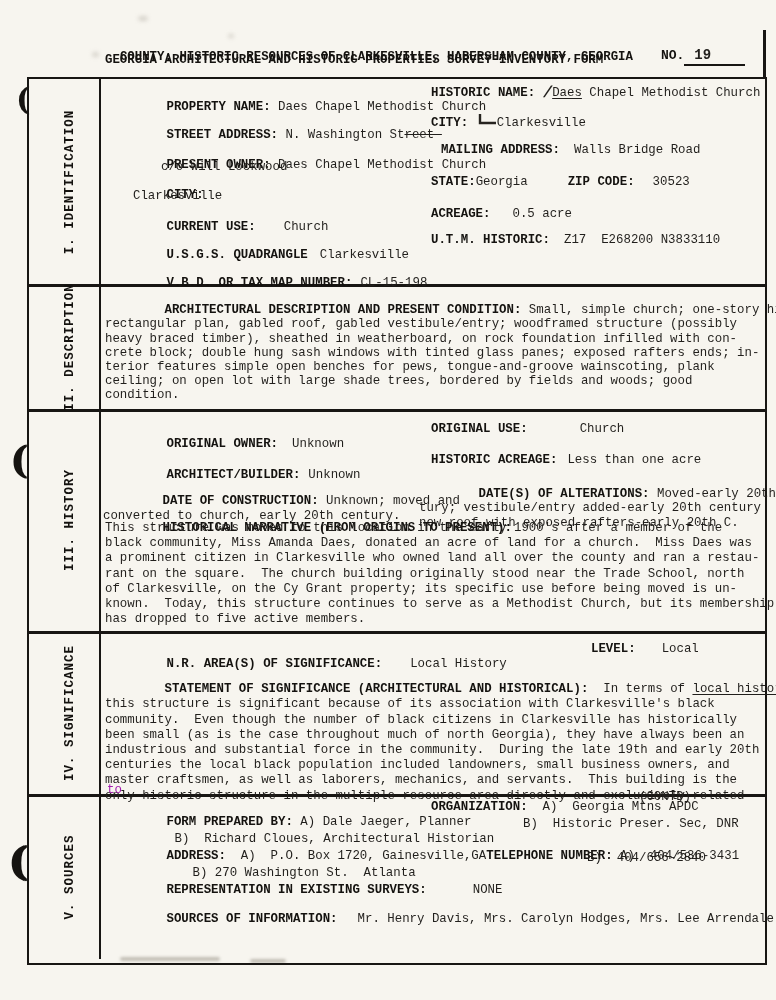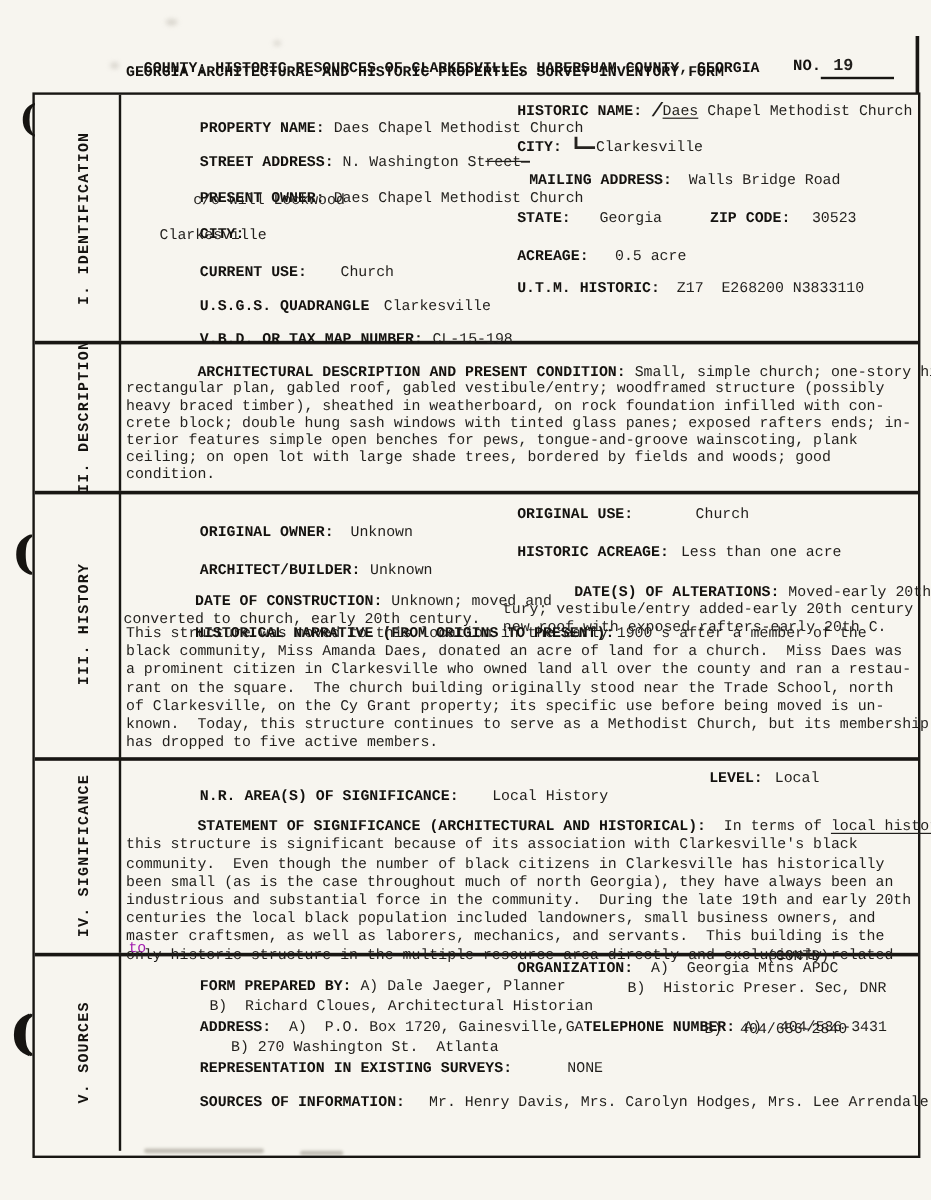--- a/index.html
+++ b/index.html
@@ -80,21 +80,21 @@
               <path d="M4 1 L4 10 L20 10" fill="none" stroke="#26231f" stroke-width="2.4"></path>
             </svg><span>Clarkesville</span></span>
       </div>
       <div class="line" style="left:6px;top:64px;">
         <span class="lbl">PRESENT OWNER:</span><span> </span><span>Daes Chapel Methodist Church</span>
         <span class="abs" style="left:334px;top:0;"><span class="lbl">MAILING ADDRESS:</span><span style="margin-left:14px;">Walls Bridge Road</span></span>
       </div>
       <div class="line" style="left:60px;top:81px;">c/o Will Lockwood</div>
       <div class="line" style="left:6px;top:94px;">
         <span class="lbl">CITY:</span>
-        <span class="abs" style="left:324px;top:2px;"><span class="lbl">STATE:</span><span style="margin-left:24px;">Georgia</span><span class="lbl" style="margin-left:40px;">ZIP CODE:</span><span style="margin-left:18px;">30523</span></span>
+        <span class="abs" style="left:324px;top:2px;"><span class="lbl">STATE:</span><span style="">Georgia</span><span class="lbl" style="margin-left:40px;">ZIP CODE:</span><span style="margin-left:18px;">30523</span></span>
       </div>
       <div class="line" style="left:32px;top:110px;">Clarkesville</div>
       <div class="line" style="left:6px;top:126px;">
         <span class="lbl">CURRENT USE:</span><span style="margin-left:28px;">Church</span>
         <span class="abs" style="left:324px;top:2px;"><span class="lbl">ACREAGE:</span><span style="margin-left:22px;">0.5 acre</span></span>
       </div>
       <div class="line" style="left:6px;top:154px;">
         <span class="lbl">U.S.G.S. QUADRANGLE</span><span style="margin-left:12px;">Clarkesville</span>
         <span class="abs" style="left:324px;top:0;"><span class="lbl">U.T.M. HISTORIC:</span><span style="margin-left:14px;">Z17  E268200 N3833110</span></span>
       </div>
@@ -156,21 +156,21 @@
     </div>
   </div>
 
   <div class="section" style="top:552px;height:163px;">
     <div class="sb">
       <span class="vlabel">IV. SIGNIFICANCE</span>
     </div>
     <div class="ct">
       <div class="line" style="left:6px;top:11px;">
         <span class="lbl">N.R. AREA(S) OF SIGNIFICANCE:</span><span style="margin-left:28px;">Local History</span>
-        <span class="abs" style="left:484px;top:0;"><span class="lbl">LEVEL:</span><span style="margin-left:10px;">Local</span></span>
+        <span class="abs" style="left:484px;top:0;"><span class="lbl">LEVEL:</span><span style="margin-left:26px;">Local</span></span>
       </div>
       <p class="para" style="left:4px;top:36px;line-height:15.2px;">
         <span class="lbl">STATEMENT OF SIGNIFICANCE (ARCHITECTURAL AND HISTORICAL):</span><span>  In terms of </span><span class="ul">local history</span><span>,
 this structure is significant because of its association with Clarkesville's black
 community.  Even though the number of black citizens in Clarkesville has historically
 been small (as is the case throughout much of north Georgia), they have always been an
 industrious and substantial force in the community.  During the late 19th and early 20th
 centuries the local black population included landowners, small business owners, and
 master craftsmen, as well as laborers, mechanics, and servants.  This building is the
 only historic structure in the multiple resource area directly and exclusively related</span>

